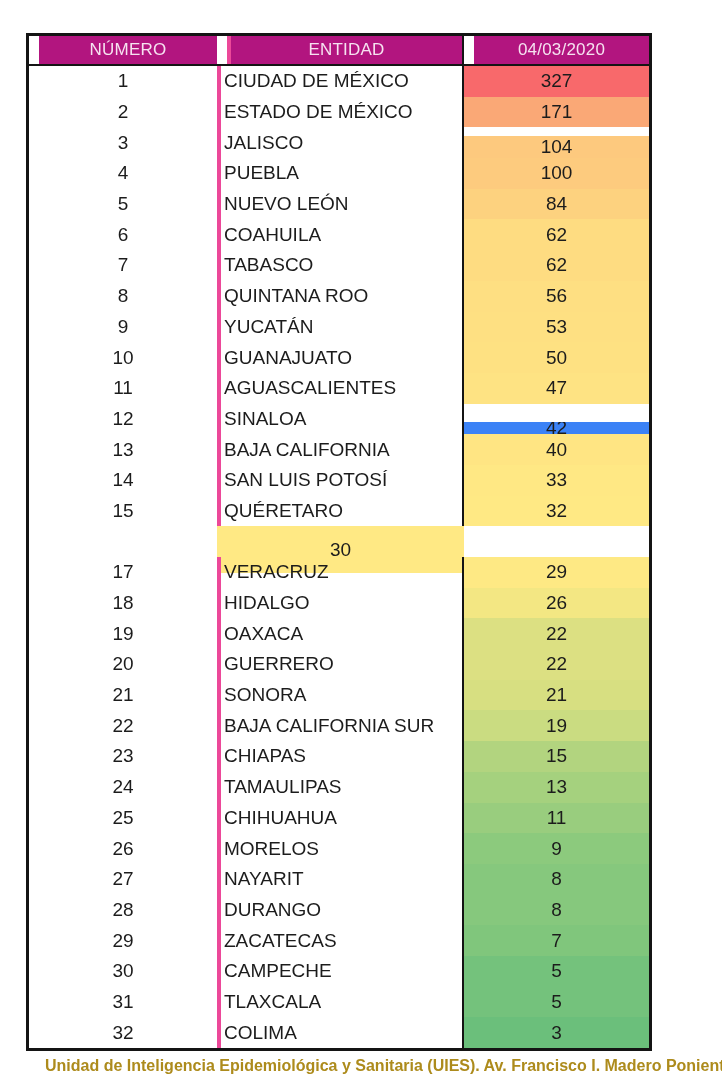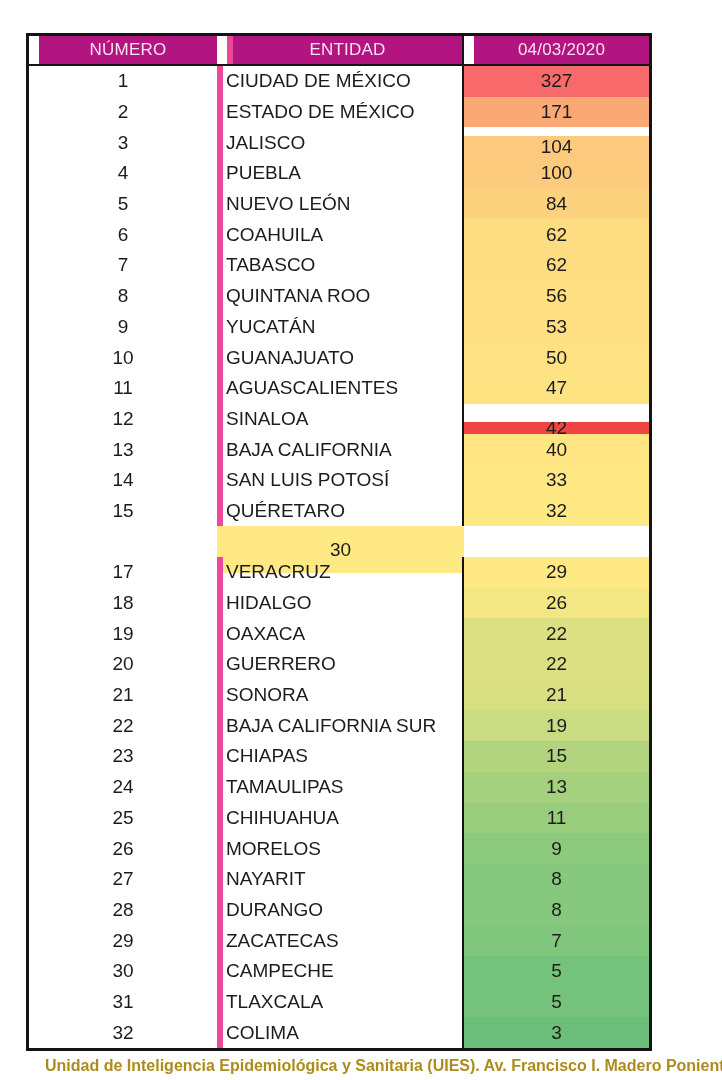--- a/index.html
+++ b/index.html
@@ -44,21 +44,21 @@
   .cell {
     display: flex;
     align-items: center;
     font-size: 19px;
     color: #1c1c1c;
     box-sizing: border-box;
     overflow: hidden;
     white-space: nowrap;
   }
   .col-mid {
-    border-left: 6px solid #ec4899;
+    border-left: 4px solid #ec4899;
     border-right: 2px solid #141414;
   }
   .cell.num { justify-content: center; }
   .cell.ent { justify-content: flex-start; padding-left: 3px; }
   .cell.val { justify-content: center; }
   .cell.ent.hl { color: #ffffff; margin-top: 47px; }
   .footer {
     position: absolute;
     left: 45px;
     top: 1057px;
@@ -139,21 +139,21 @@
 
   <div class="row">
     <div class="cell num">11</div>
     <div class="cell ent col-mid">AGUASCALIENTES</div>
     <div class="cell val" style="background: rgb(254, 227, 131);">47</div>
   </div>
 
   <div class="row">
     <div class="cell num">12</div>
     <div class="cell ent col-mid">SINALOA</div>
-    <div class="cell val" style="background: #ef4444; margin-top: 18px;">42</div>
+    <div class="cell val" style="background: #3b82f6; margin-top: 18px;">42</div>
   </div>
 
   <div class="row">
     <div class="cell num">13</div>
     <div class="cell ent col-mid">BAJA CALIFORNIA</div>
     <div class="cell val" style="background: rgb(255, 229, 131);">40</div>
   </div>
 
   <div class="row">
     <div class="cell num">14</div>

